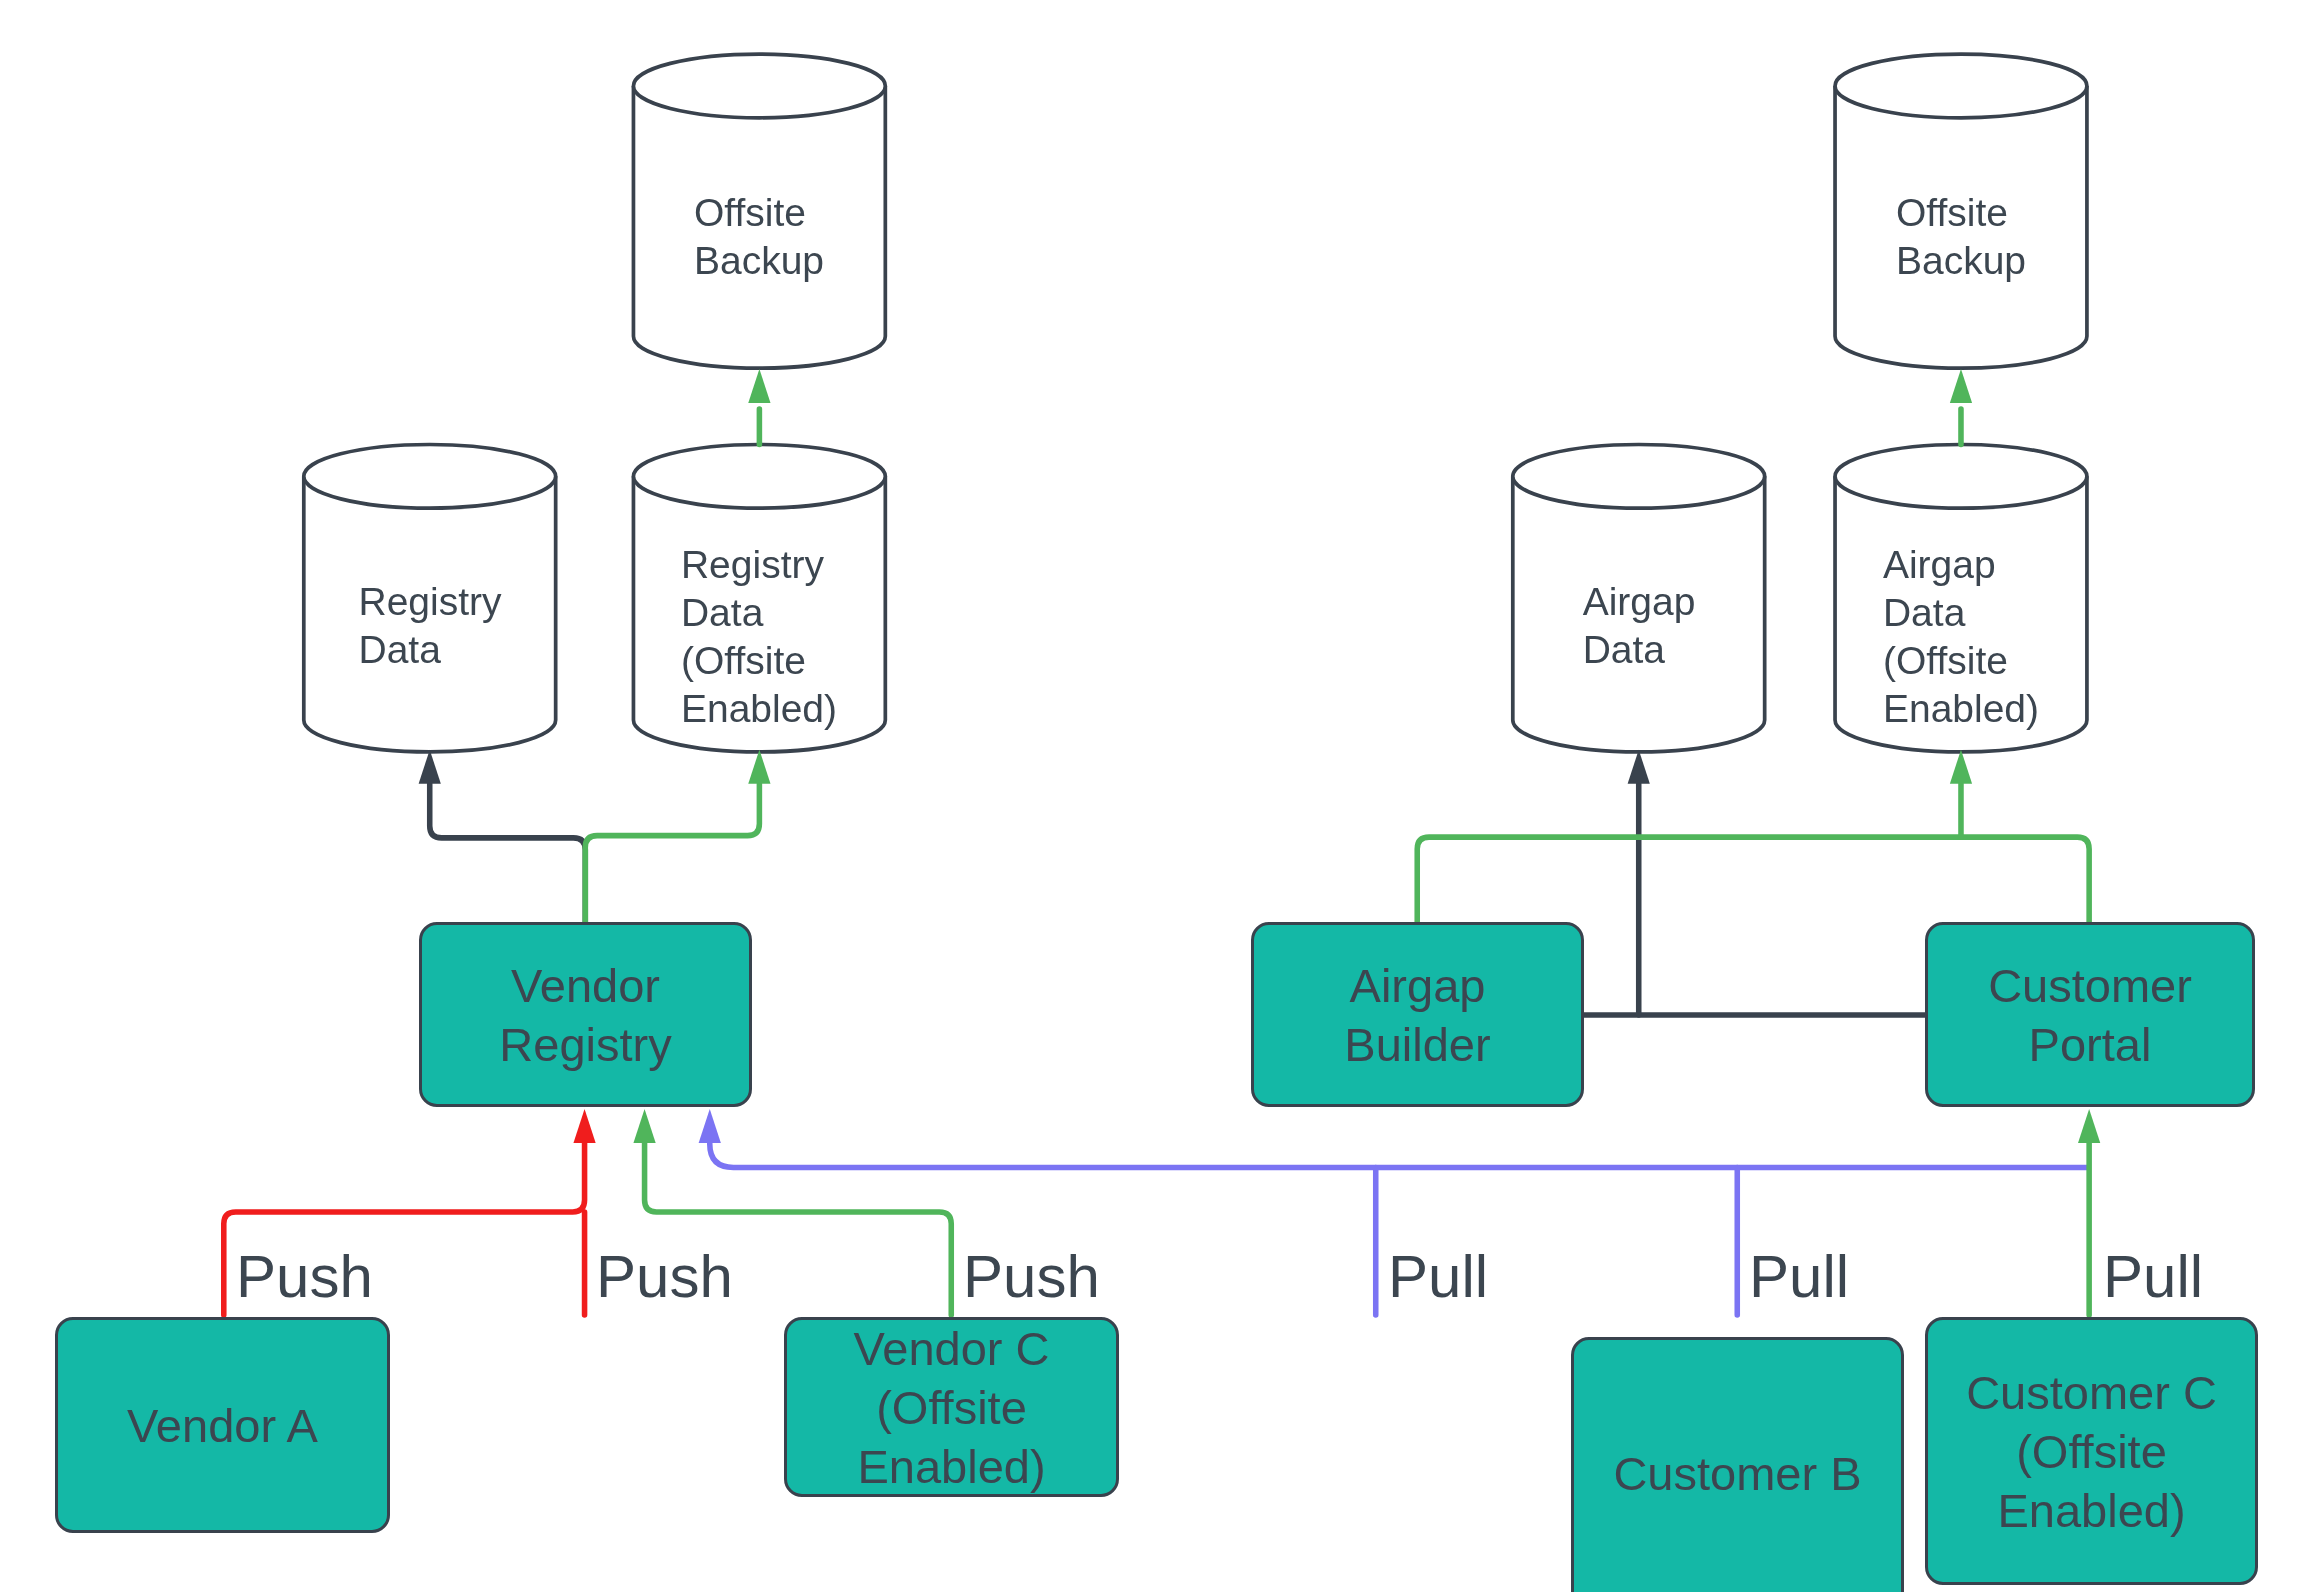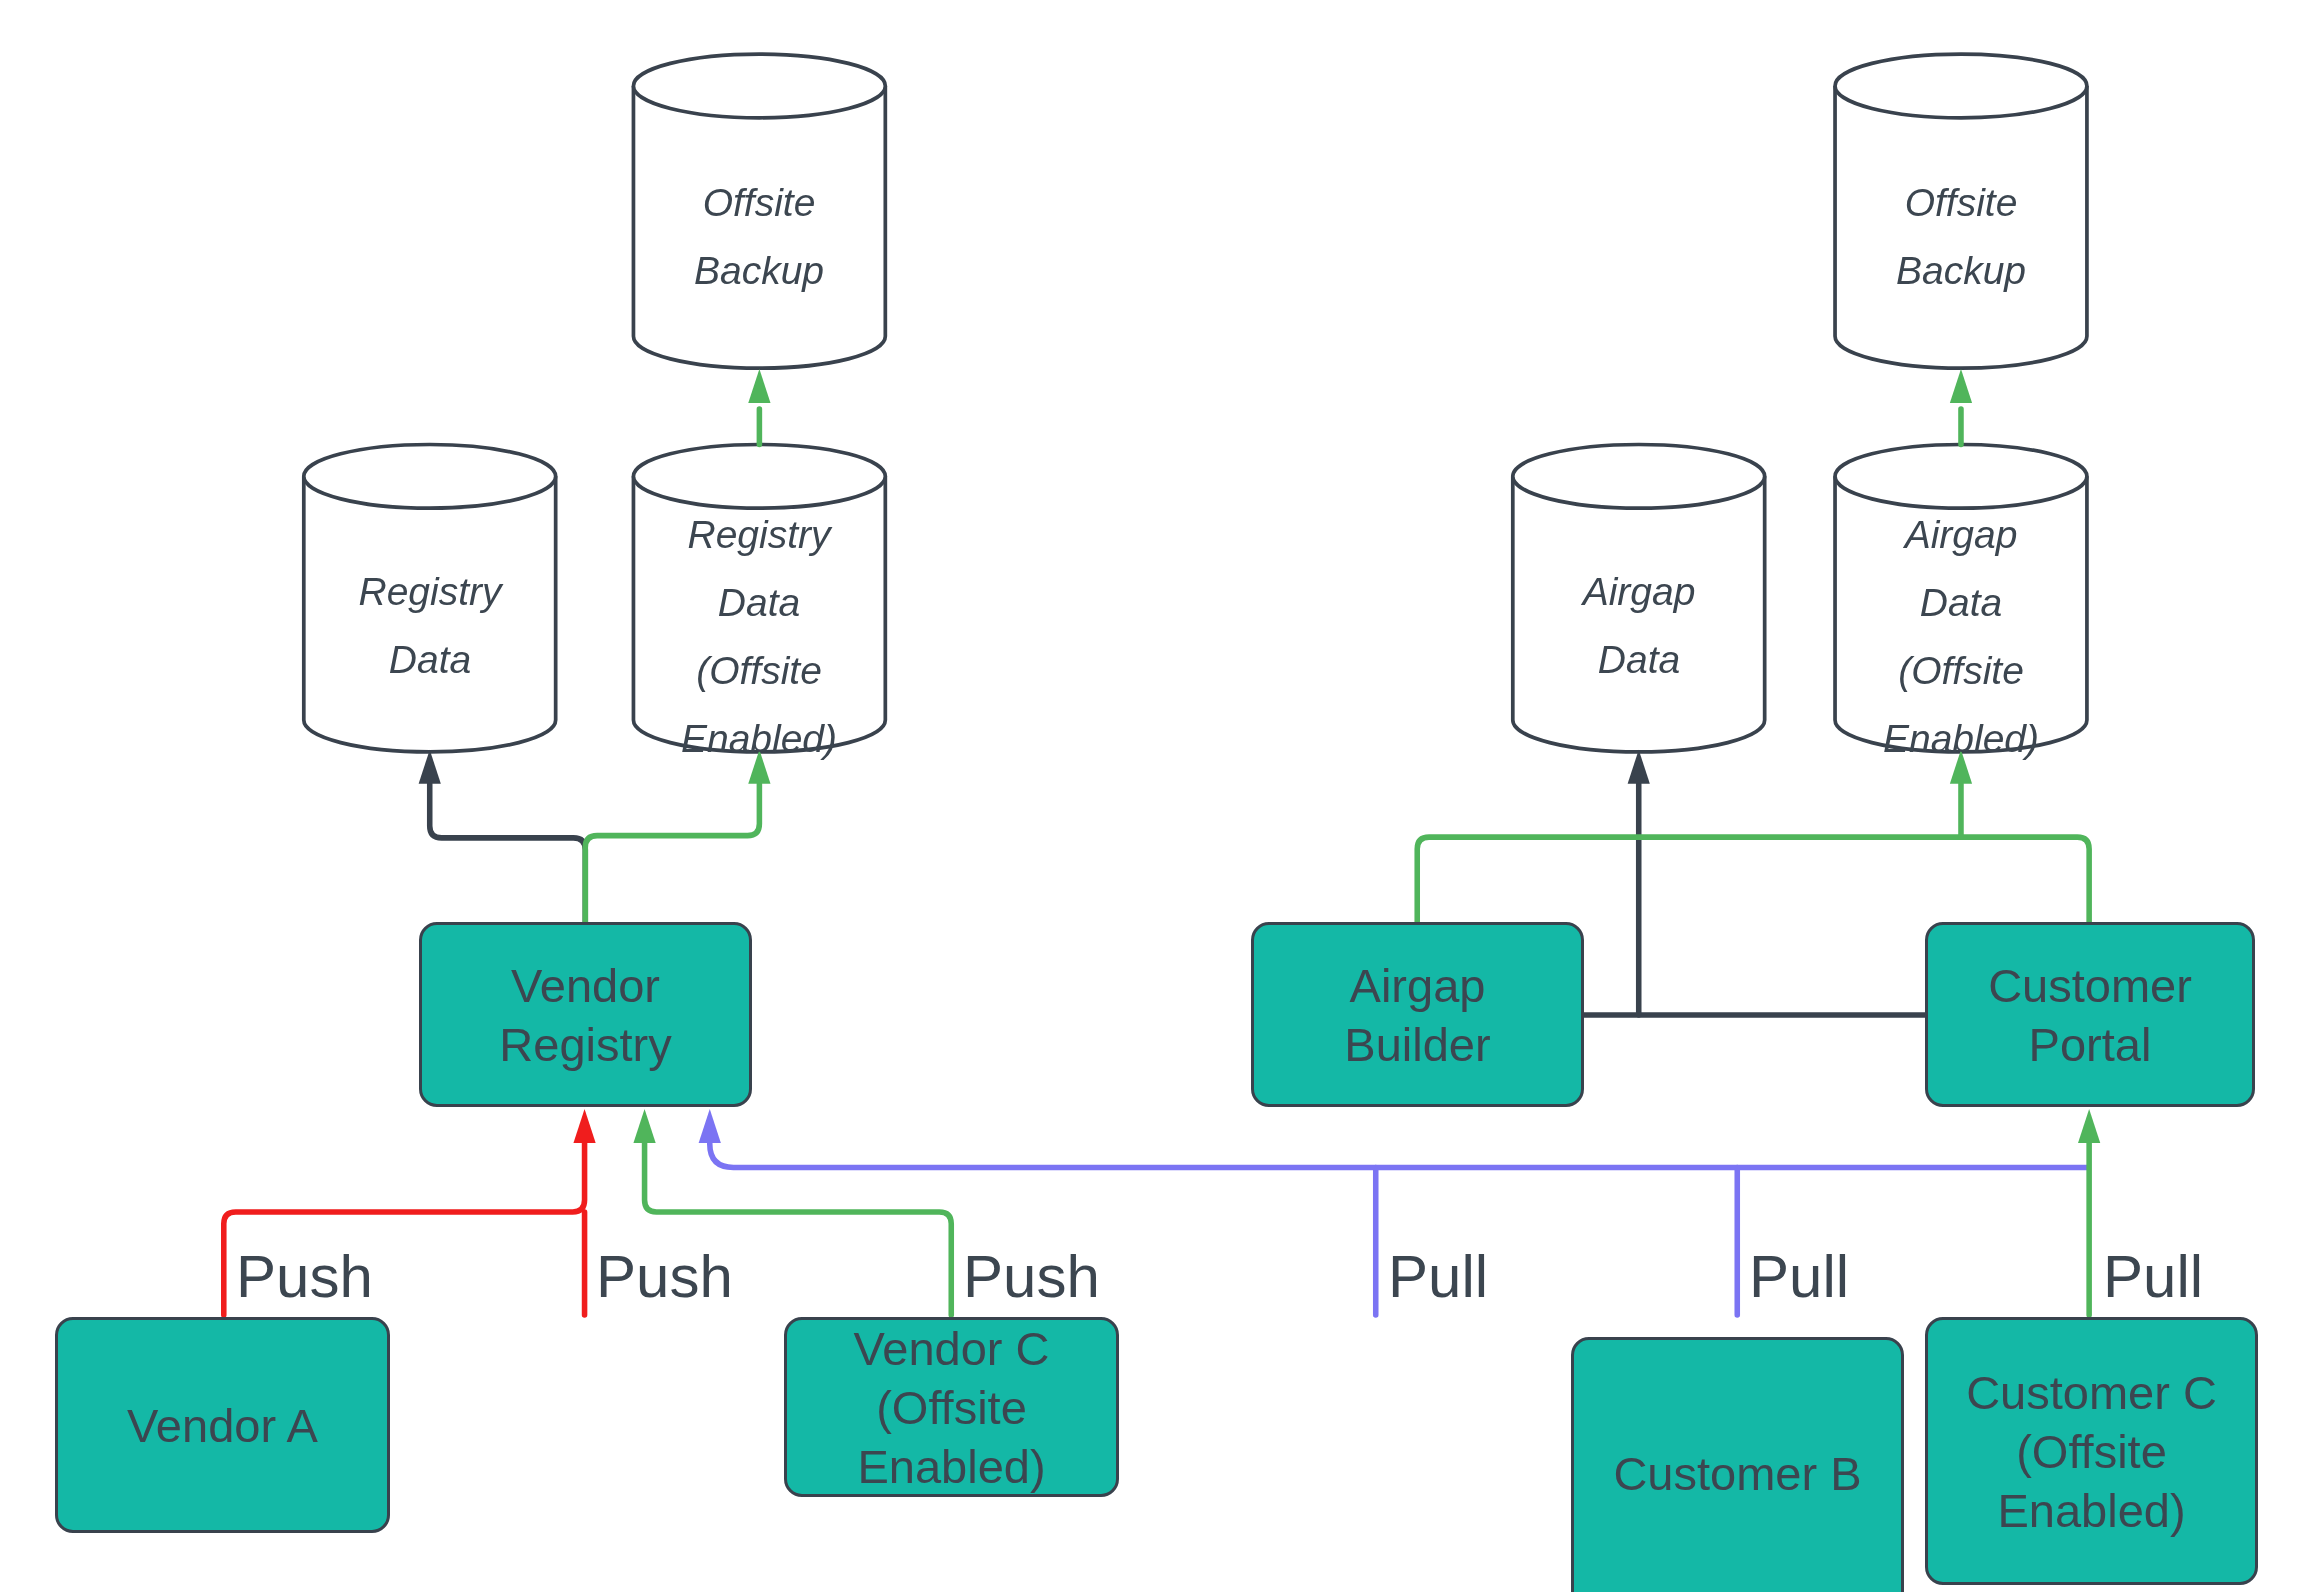--- a/index.html
+++ b/index.html
@@ -21,25 +21,23 @@
     display:flex;align-items:center;justify-content:center;
   }
   .node-label{
     font-size:47px;line-height:59px;
     text-align:center;
     white-space:pre-line;
   }
   .cyl-label{
     position:absolute;
     display:flex;align-items:center;justify-content:center;
-    text-align:center;
-    font-size:39px;line-height:68px;
+    font-size:39px;line-height:48px;
     white-space:pre-line;
     pointer-events:none;
-    font-style:italic;
   }
   .edge-label{
     position:absolute;
     font-size:60px;line-height:56px;
     white-space:nowrap;
   }
 </style>
 </head>
 <body>
 

